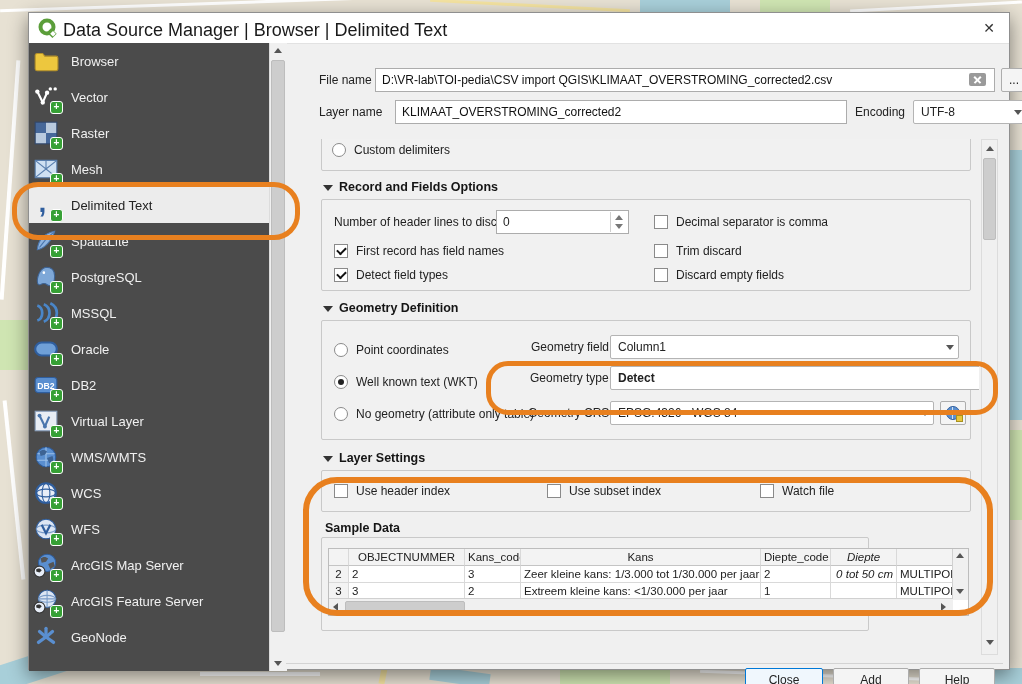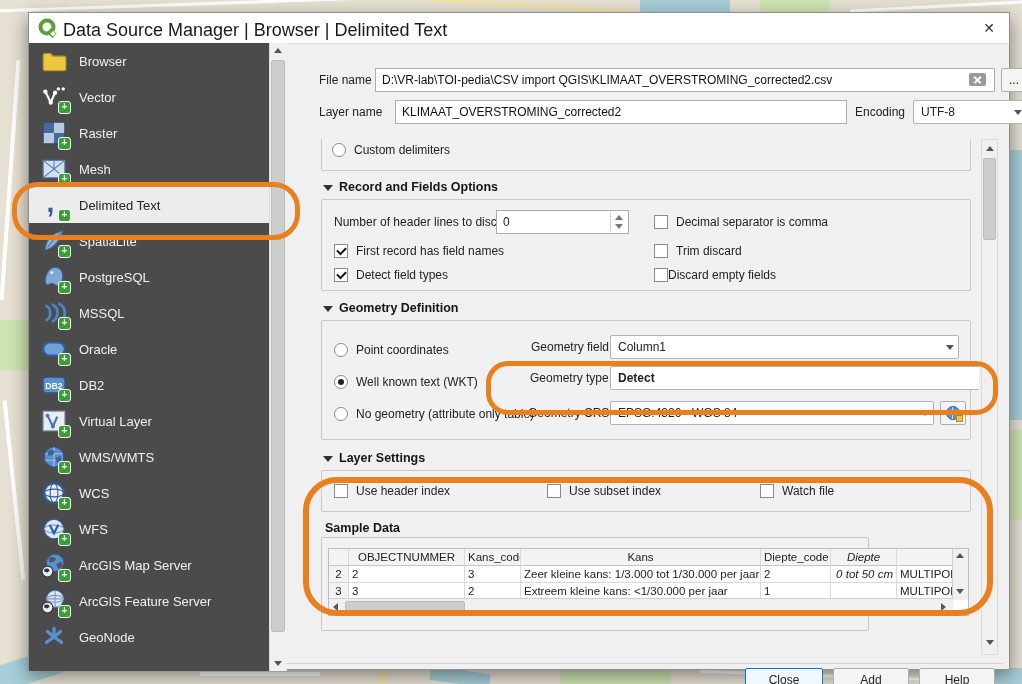--- a/index.html
+++ b/index.html
@@ -12,21 +12,21 @@
   
   #dialog{position:absolute;left:28px;top:12px;width:982px;height:658px;background:#f0f0f0;
           border:1px solid #8f8f8f;box-shadow:0 6px 18px rgba(0,0,0,.45);box-sizing:border-box;}
   #titlebar{position:absolute;left:0;top:0;width:100%;height:30px;background:#ffffff;border-bottom:1px solid #e2e2e2;}
   #title-text{position:absolute;left:34px;top:7px;font-size:18px;color:#1a1a1a;}
   #qgis-logo{position:absolute;left:8px;top:4px;}
   #close-x{position:absolute;right:10px;top:5px;width:20px;height:20px;text-align:center;line-height:20px;
            font-size:14px;color:#333;cursor:default;}
   
   #sidebar{position:absolute;left:0;top:30px;width:240px;height:628px;background:#4b4b4b;overflow:hidden;}
-  .sb-item{height:36px;display:flex;align-items:center;padding-left:12px;color:#f0f0f0;font-size:13px;}
+  .sb-item{height:36px;display:flex;align-items:center;padding-left:4px;color:#f0f0f0;font-size:13px;}
   .sb-item.sel{background:#ececec;color:#222;}
   .sb-ic{width:26px;height:26px;margin-right:12px;position:relative;flex:none;}
   .sb-ic.plus::after{content:'+';position:absolute;right:-4px;bottom:-4px;width:11px;height:11px;
       background:#36a035;border:1px solid #fff;border-radius:3px;color:#fff;font-size:10px;line-height:10px;
       text-align:center;font-weight:bold;}
   #sb-scroll{position:absolute;left:240px;top:30px;width:17px;height:628px;background:#f0f0f0;border-left:1px solid #dcdcdc;box-sizing:border-box;}
   .sc-btn{position:absolute;left:0;width:17px;height:16px;background:#f0f0f0;}
   .tri-up{width:0;height:0;border-left:4px solid transparent;border-right:4px solid transparent;border-bottom:5px solid #555;position:absolute;left:4px;top:5px;}
   .tri-down{width:0;height:0;border-left:4px solid transparent;border-right:4px solid transparent;border-top:5px solid #555;position:absolute;left:4px;top:6px;}
   .tri-left{width:0;height:0;border-top:4px solid transparent;border-bottom:4px solid transparent;border-right:5px solid #555;position:absolute;left:5px;top:4px;}
@@ -338,21 +338,21 @@
         <span class="lbl" style="left:354px;top:15px;">Decimal separator is comma</span>
 
         <span class="cb on" style="left:12px;top:44px;"></span>
         <span class="lbl" style="left:34px;top:44px;">First record has field names</span>
         <span class="cb" style="left:332px;top:44px;"></span>
         <span class="lbl" style="left:354px;top:44px;">Trim discard</span>
 
         <span class="cb on" style="left:12px;top:68px;"></span>
         <span class="lbl" style="left:34px;top:68px;">Detect field types</span>
         <span class="cb" style="left:332px;top:68px;"></span>
-        <span class="lbl" style="left:346px;top:68px;text-align:right;">Discard empty fields</span>
+        <span class="lbl" style="left:354px;top:68px;text-align:right;">Discard empty fields</span>
       </div>
 
       <span class="sec-tri" style="left:4px;top:167px;"></span>
       <span class="sechdr" style="left:20px;top:162px;">Geometry Definition</span>
       <div class="gbox" style="left:2px;top:181px;width:650px;height:120px;">
         <span class="radio" style="left:12px;top:22px;"></span>
         <span class="lbl" style="left:34px;top:22px;">Point coordinates</span>
         <span class="radio on" style="left:12px;top:54px;"></span>
         <span class="lbl" style="left:34px;top:54px;">Well known text (WKT)</span>
         <span class="radio" style="left:12px;top:86px;"></span>

